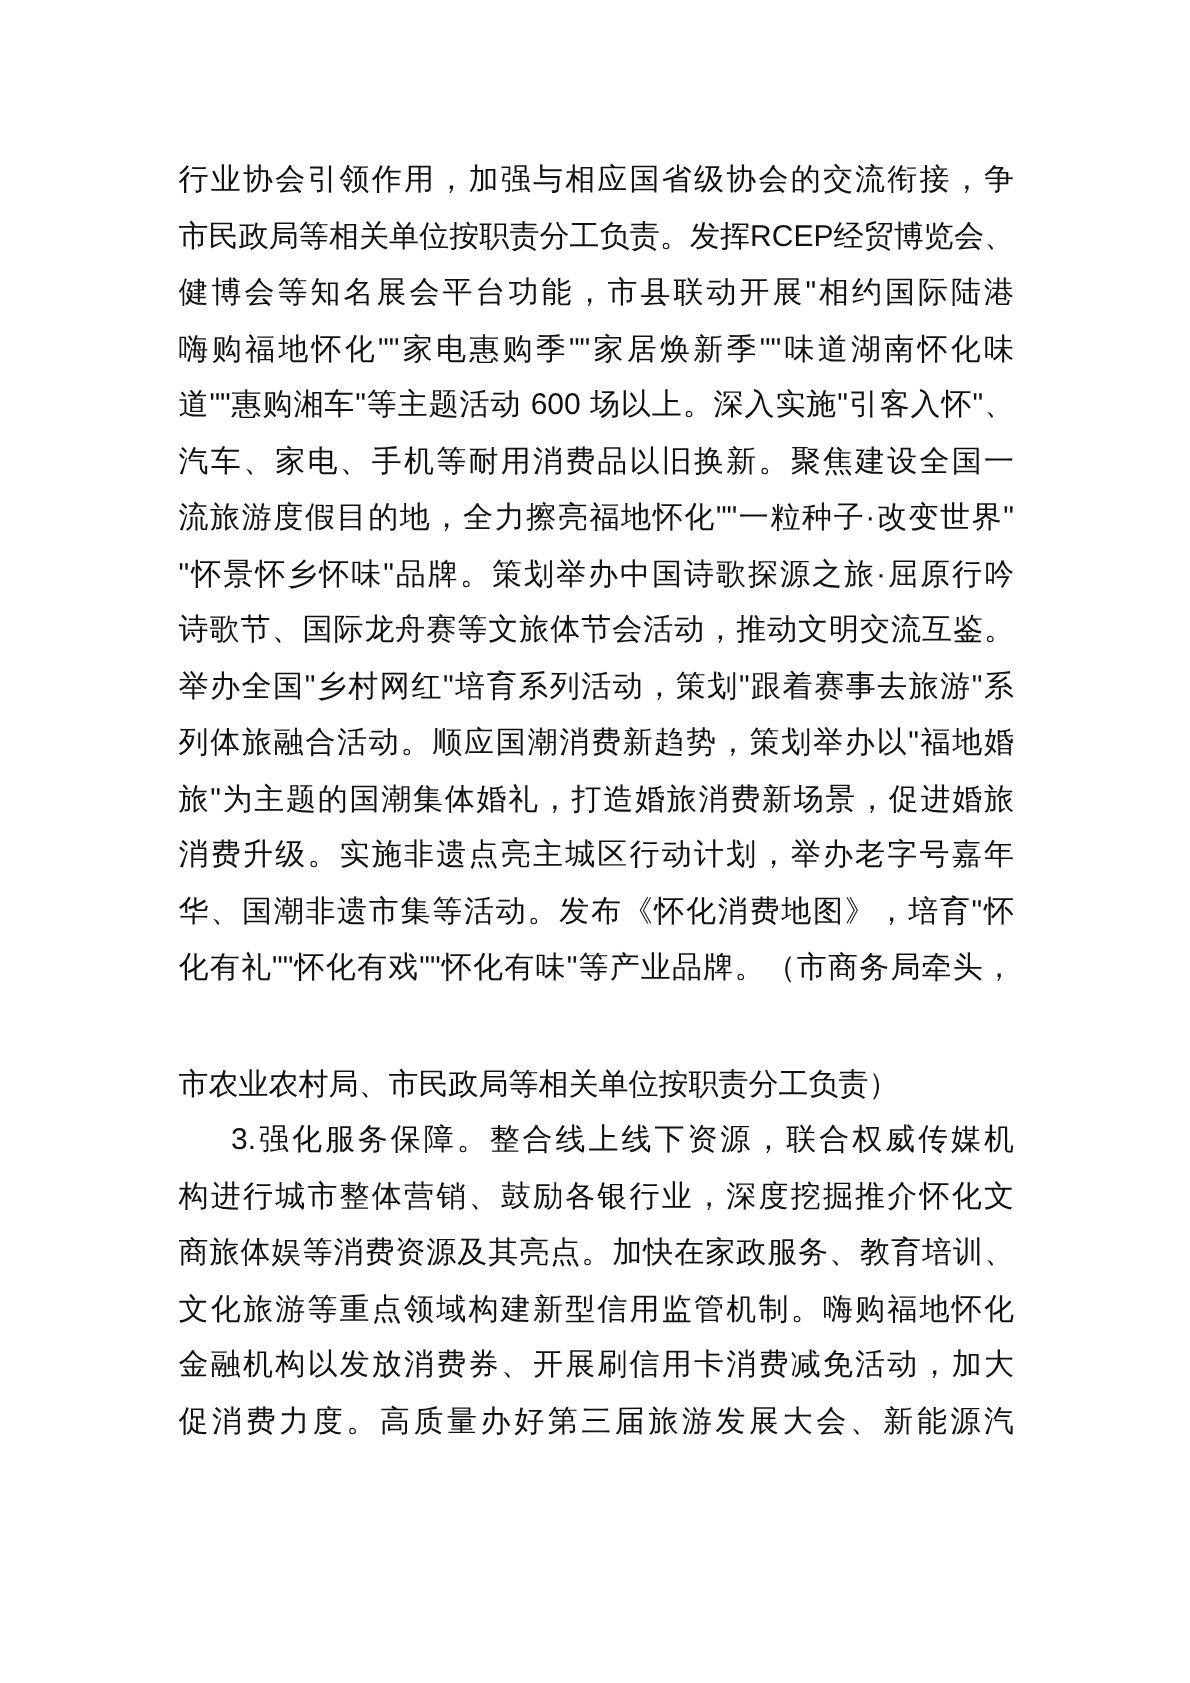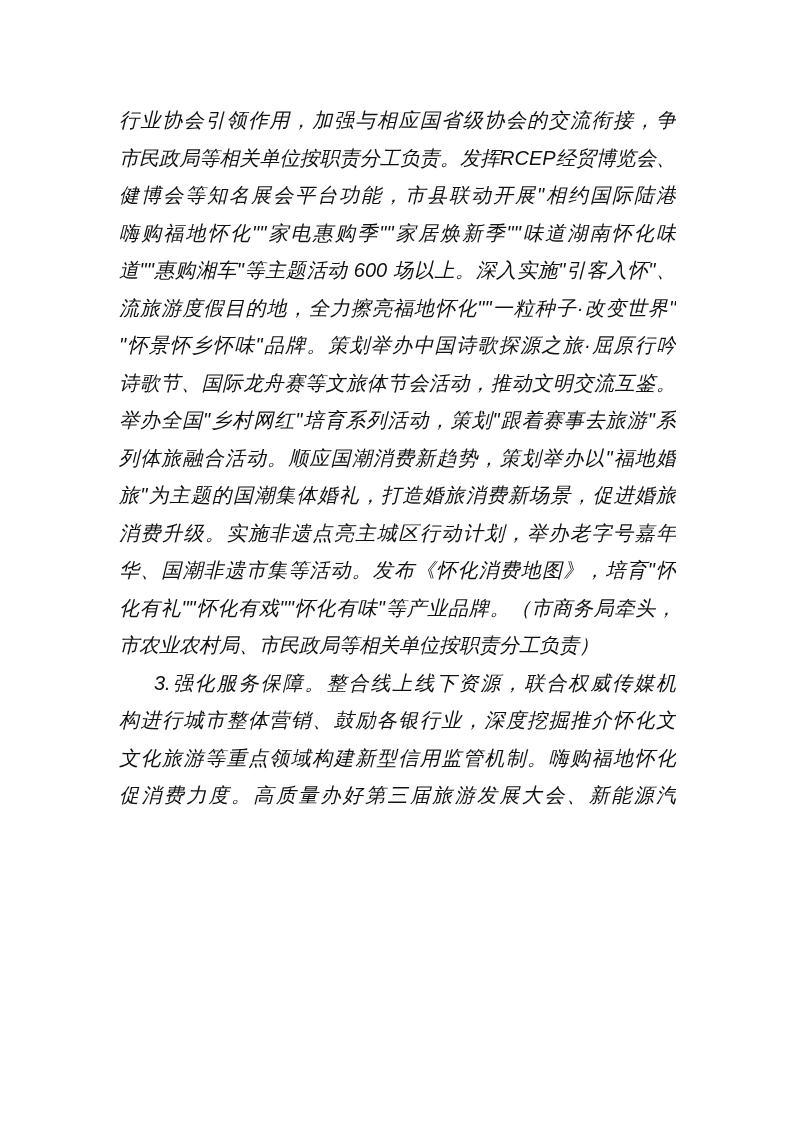--- a/index.html
+++ b/index.html
@@ -13,21 +13,20 @@
     position: relative;
     overflow: hidden;
     font-family: "Liberation Sans", sans-serif;
   }
   .page {
     position: absolute;
     left: 0; top: 0;
     width: 793px;
     height: 996px;
     background: #ffffff;
-    font-style: italic;
   }
   .textblock {
     position: absolute;
     left: 119px;
     top: 102px;
     width: 557px;
     color: #111111;
     font-size: 20px;
     line-height: 37.5px;
     font-family: "Liberation Sans", sans-serif;
@@ -35,43 +34,47 @@
   .line {
     width: 557px;
     text-align: justify;
     text-align-last: justify;
     height: 37.5px;
     overflow: hidden;
     white-space: normal;
   }
   .line.para-end {
     text-align-last: left;
+    margin-top: 40px;
   }
   .line.indent {
     text-indent: 35px;
   }
 </style>
 </head>
 <body>
 
 <div class="page">
   <div class="textblock">
     <div class="line">行业协会引领作用，加强与相应国省级协会的交流衔接，争</div>
     <div class="line">市民政局等相关单位按职责分工负责。发挥RCEP经贸博览会、</div>
     <div class="line">健博会等知名展会平台功能，市县联动开展"相约国际陆港</div>
     <div class="line">嗨购福地怀化""家电惠购季""家居焕新季""味道湖南怀化味</div>
     <div class="line">道""惠购湘车"等主题活动 600 场以上。深入实施"引客入怀"、</div>
+    <div class="line">汽车、家电、手机等耐用消费品以旧换新。聚焦建设全国一</div>
     <div class="line">流旅游度假目的地，全力擦亮福地怀化""一粒种子·改变世界"</div>
     <div class="line">"怀景怀乡怀味"品牌。策划举办中国诗歌探源之旅·屈原行吟</div>
     <div class="line">诗歌节、国际龙舟赛等文旅体节会活动，推动文明交流互鉴。</div>
     <div class="line">举办全国"乡村网红"培育系列活动，策划"跟着赛事去旅游"系</div>
     <div class="line">列体旅融合活动。顺应国潮消费新趋势，策划举办以"福地婚</div>
     <div class="line">旅"为主题的国潮集体婚礼，打造婚旅消费新场景，促进婚旅</div>
     <div class="line">消费升级。实施非遗点亮主城区行动计划，举办老字号嘉年</div>
     <div class="line">华、国潮非遗市集等活动。发布《怀化消费地图》，培育"怀</div>
     <div class="line">化有礼""怀化有戏""怀化有味"等产业品牌。（市商务局牵头，</div>
     <div class="line para-end">市农业农村局、市民政局等相关单位按职责分工负责）</div>
     <div class="line indent">3.强化服务保障。整合线上线下资源，联合权威传媒机</div>
     <div class="line">构进行城市整体营销、鼓励各银行业，深度挖掘推介怀化文</div>
+    <div class="line">商旅体娱等消费资源及其亮点。加快在家政服务、教育培训、</div>
     <div class="line">文化旅游等重点领域构建新型信用监管机制。嗨购福地怀化</div>
+    <div class="line">金融机构以发放消费券、开展刷信用卡消费减免活动，加大</div>
     <div class="line">促消费力度。高质量办好第三届旅游发展大会、新能源汽</div>
   </div>
 </div>
 
 </body></html>

